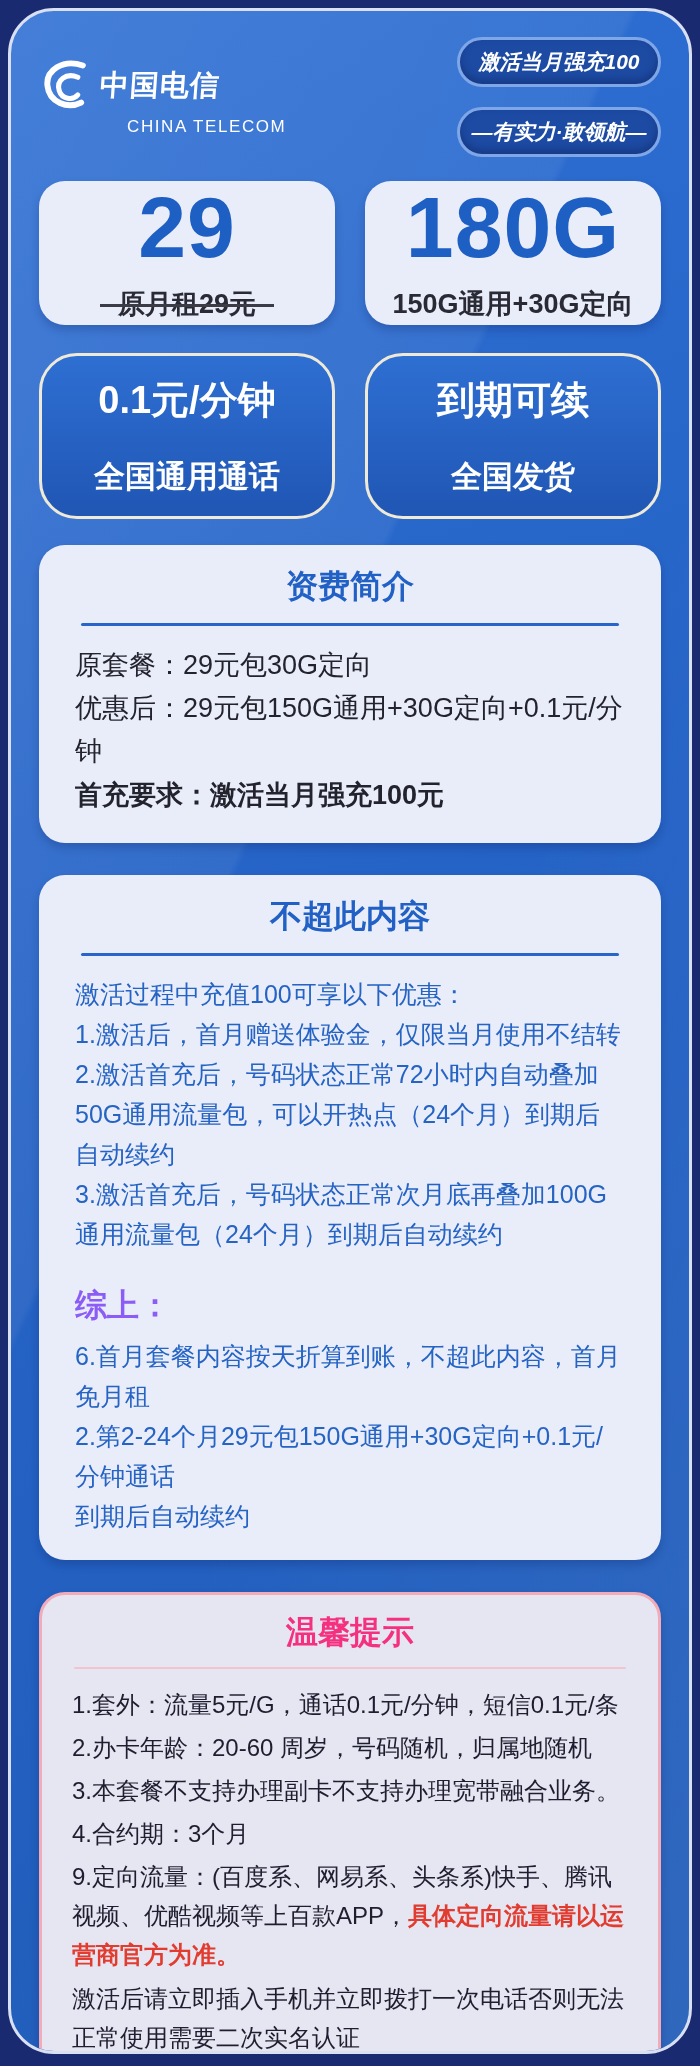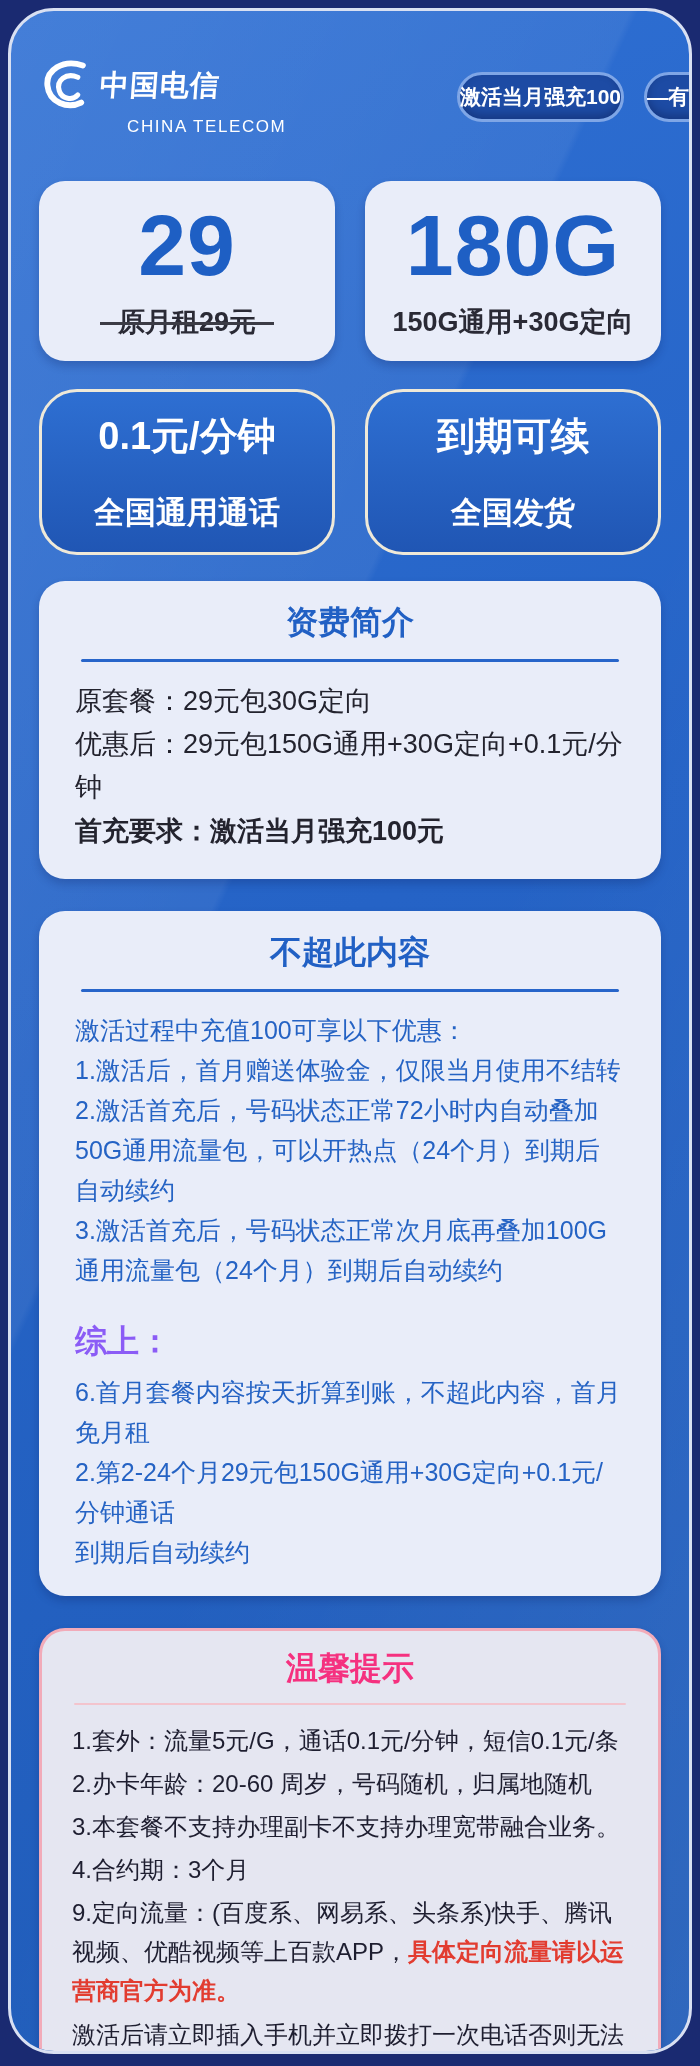--- a/index.html
+++ b/index.html
@@ -27,31 +27,31 @@
   .logo{ width:188px; color:#fff; display:flex; flex-direction:column; align-items:flex-start; }
   .logo-row{ display:flex; align-items:center; gap:7px; }
   .logo-cn{ font-size:29px; font-weight:700; transform:skewX(-4deg); letter-spacing:1px; white-space:nowrap; }
   .logo-en{ font-size:17px; font-weight:400; letter-spacing:1.6px; margin-top:2px; margin-left:88px; white-space:nowrap; }
   .title-card{
     background:#ffffff; border-radius:34px; width:236px; height:114px; flex:none;
     display:flex; align-items:center; justify-content:center;
     color:#2160c4; font-size:60px; font-weight:900; letter-spacing:2px;
     box-shadow:0 4px 8px rgba(10,25,80,0.25);
   }
-  .badges{ display:flex; flex-direction:row; gap:20px; margin-left:auto; width:204px; }
+  .badges{ display:flex; flex-direction:column; gap:20px; margin-left:auto; width:204px;font-style:italic; }
   .badge{
     height:50px; border-radius:26px; background:#1d4ba4; border:3px solid #7fa6e6;
     color:#fff; font-weight:700; font-size:21px; white-space:nowrap;
     display:flex; align-items:center; justify-content:center;
     box-shadow:inset 0 -4px 8px rgba(0,0,30,0.25);
   }
   
   .stats{ position:relative; display:flex; gap:30px; margin-top:26px; }
   .stat-card{
-    flex:1; height:180px; background:#e9edf9; border-radius:26px;
+    flex:1; height:144px; background:#e9edf9; border-radius:26px;
     display:flex; flex-direction:column; align-items:center; justify-content:center;
     box-shadow:0 5px 8px rgba(10,25,80,0.22);
   }
   .stat-value{ color:#1e5fc4; font-size:86px; font-weight:800; line-height:1; letter-spacing:1px; }
   .stat-sub{ margin-top:16px; font-size:27px; color:#2a2a35; font-weight:700; }
   .strike{ position:relative; display:inline-block; padding:0 4px; }
   .strike::after{ content:""; position:absolute; left:-14px; right:-14px; top:50%; height:3px; background:#3c3c46; }
   
   .pills{ position:relative; display:flex; gap:30px; margin-top:28px; }
   .pill{

